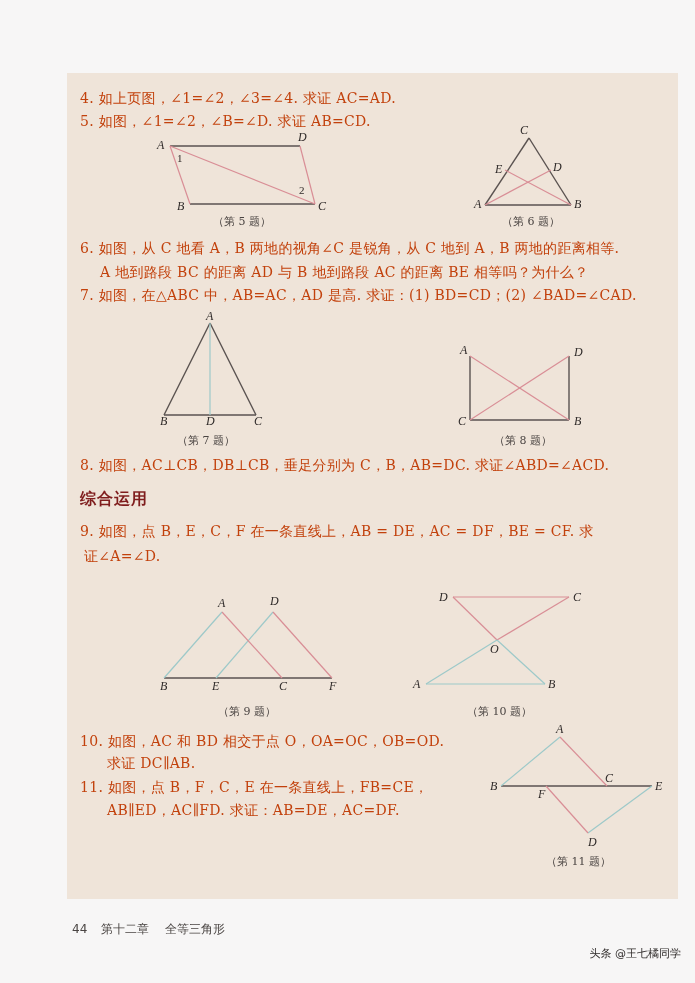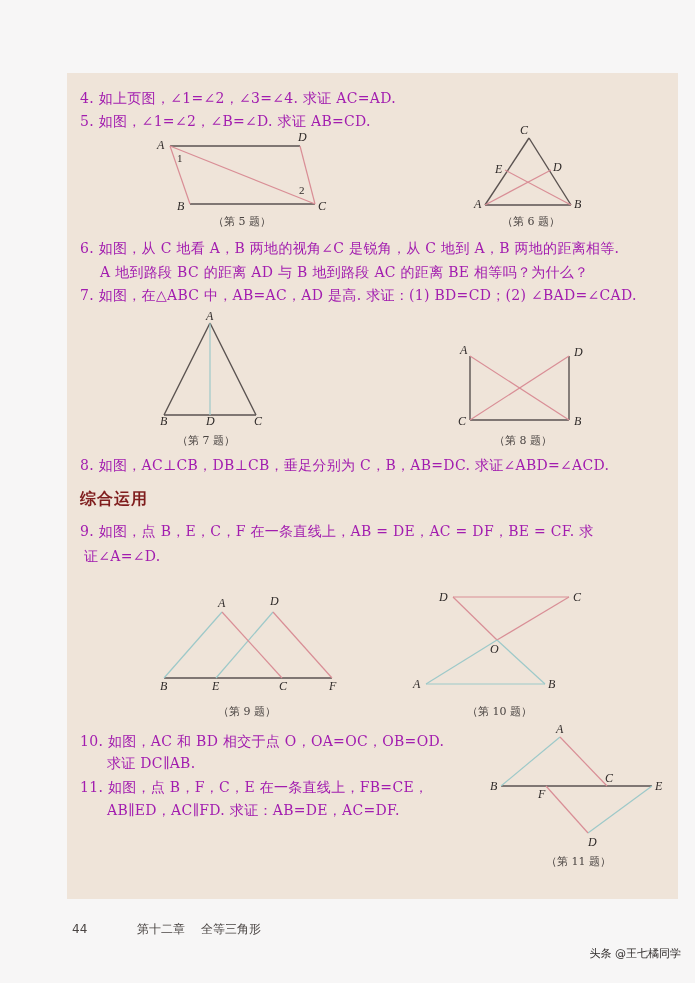--- a/index.html
+++ b/index.html
@@ -8,39 +8,39 @@
     background: #f7f6f6;
     font-family: "DejaVu Serif", "Liberation Serif", serif;
     color: #3a3534;
   }
   .panel {
     position: absolute; left: 67px; top: 73px; width: 611px; height: 826px;
     background: #efe4d9;
   }
   .line {
     position: absolute; font-size: 14px; line-height: 20px; white-space: nowrap;
-    color: #a21caf; letter-spacing: 0.3px;
+    color: #c2410c; letter-spacing: 0.3px;
   }
   .heading {
     position: absolute; left: 80px; top: 489px; font-size: 16px; font-weight: bold;
     font-family: "DejaVu Sans", sans-serif; color: #7f1d1d; letter-spacing: 1px;
   }
   .fig { position: absolute; overflow: visible; }
   .fig text.lbl { font-family: "Liberation Serif", serif; font-style: italic; font-size: 12px; fill: #2f2a29; }
   .fig text.num { font-family: "Liberation Serif", serif; font-size: 11px; fill: #2f2a29; }
   .cap {
     position: absolute; font-size: 11px; color: #4a4442; white-space: nowrap;
     font-family: "DejaVu Serif", serif;
   }
   .footer {
     position: absolute; left: 72px; top: 921px; font-size: 12px; color: #4a4543;
     font-family: "DejaVu Sans", sans-serif; white-space: nowrap;
   }
   .footer .pg { font-weight: normal; margin-right: 10px; }
-  .footer .chap { margin-right: 12px; margin-left: 36px; }
+  .footer .chap { margin-right: 12px; }
   .watermark {
     position: absolute; right: 14px; top: 946px; font-size: 11px; color: #2e2a29;
     font-family: "DejaVu Sans", sans-serif; white-space: nowrap;
   }
 </style>
 </head>
 <body>
 
 <div class="panel"></div>
 

